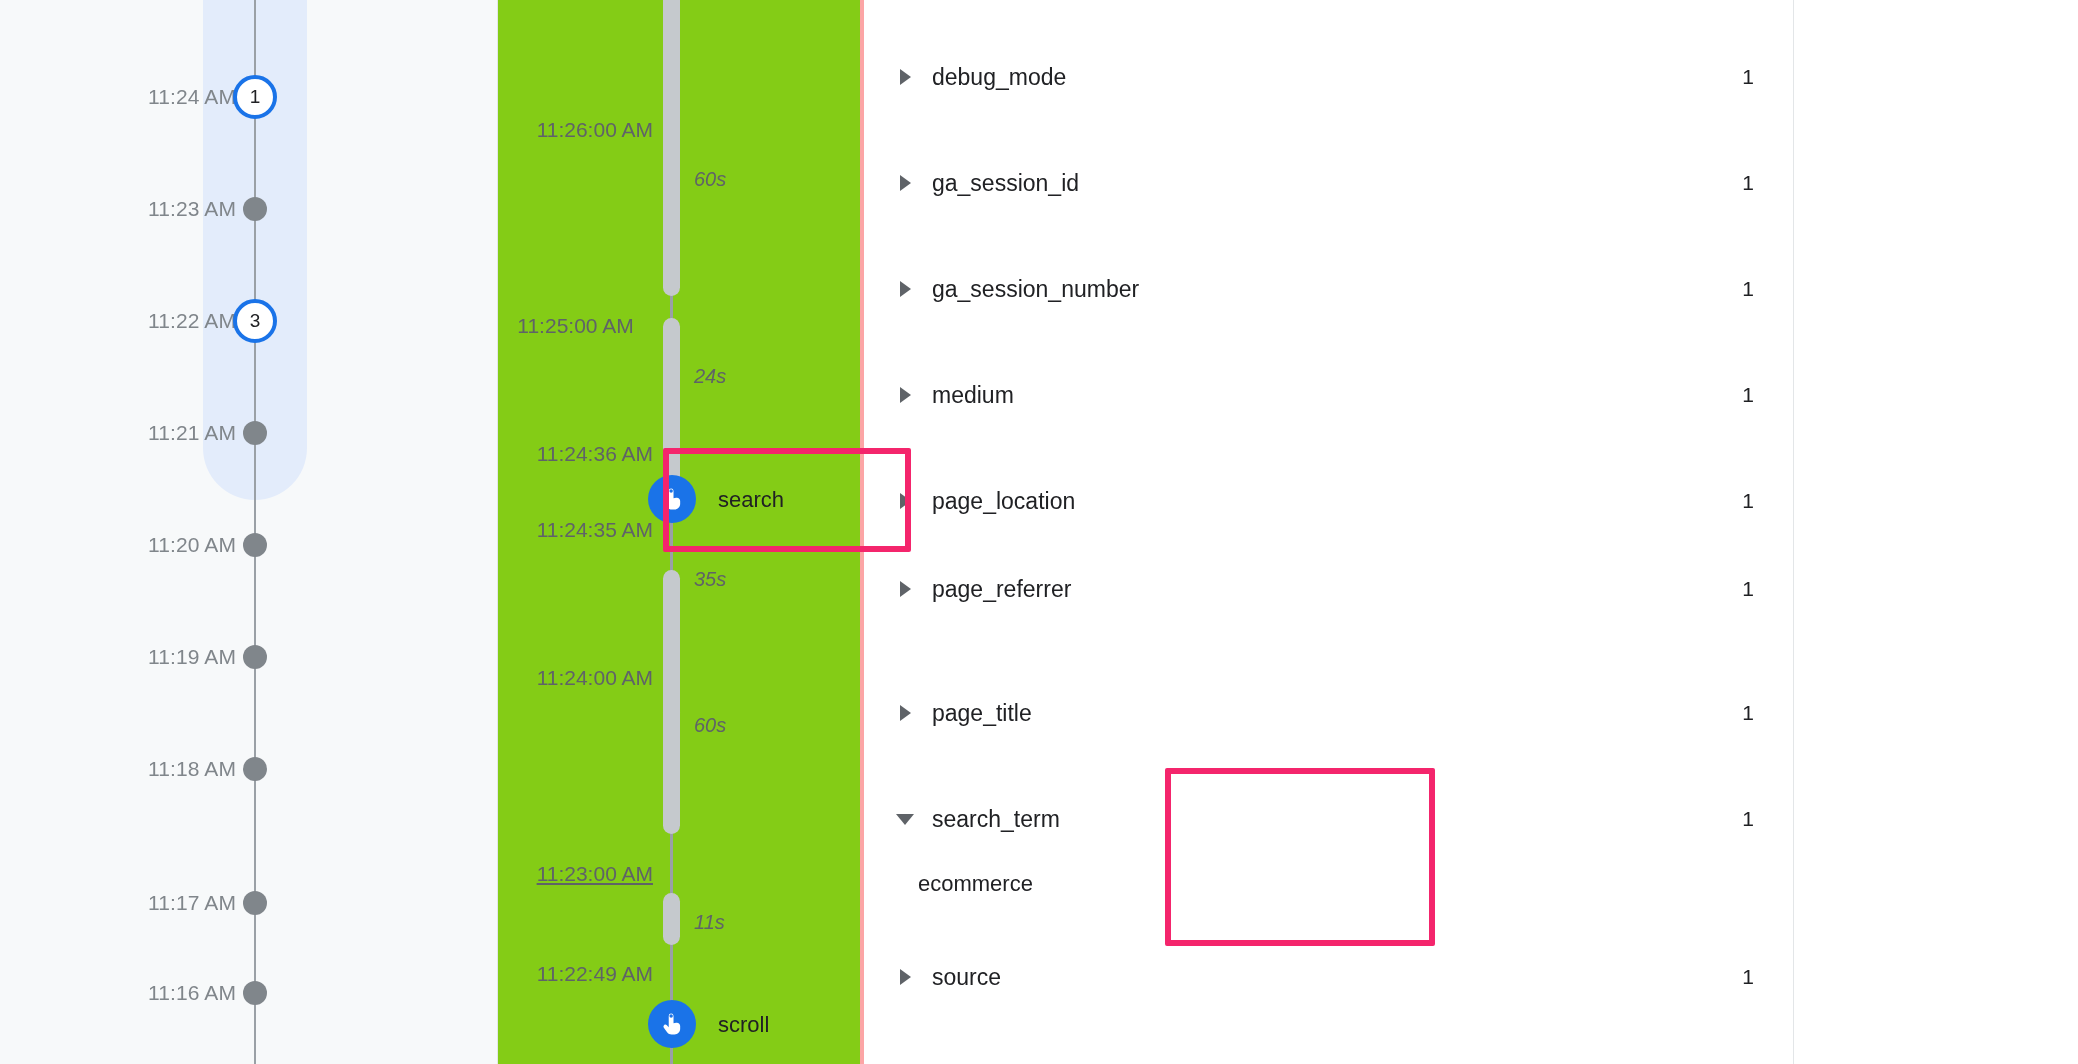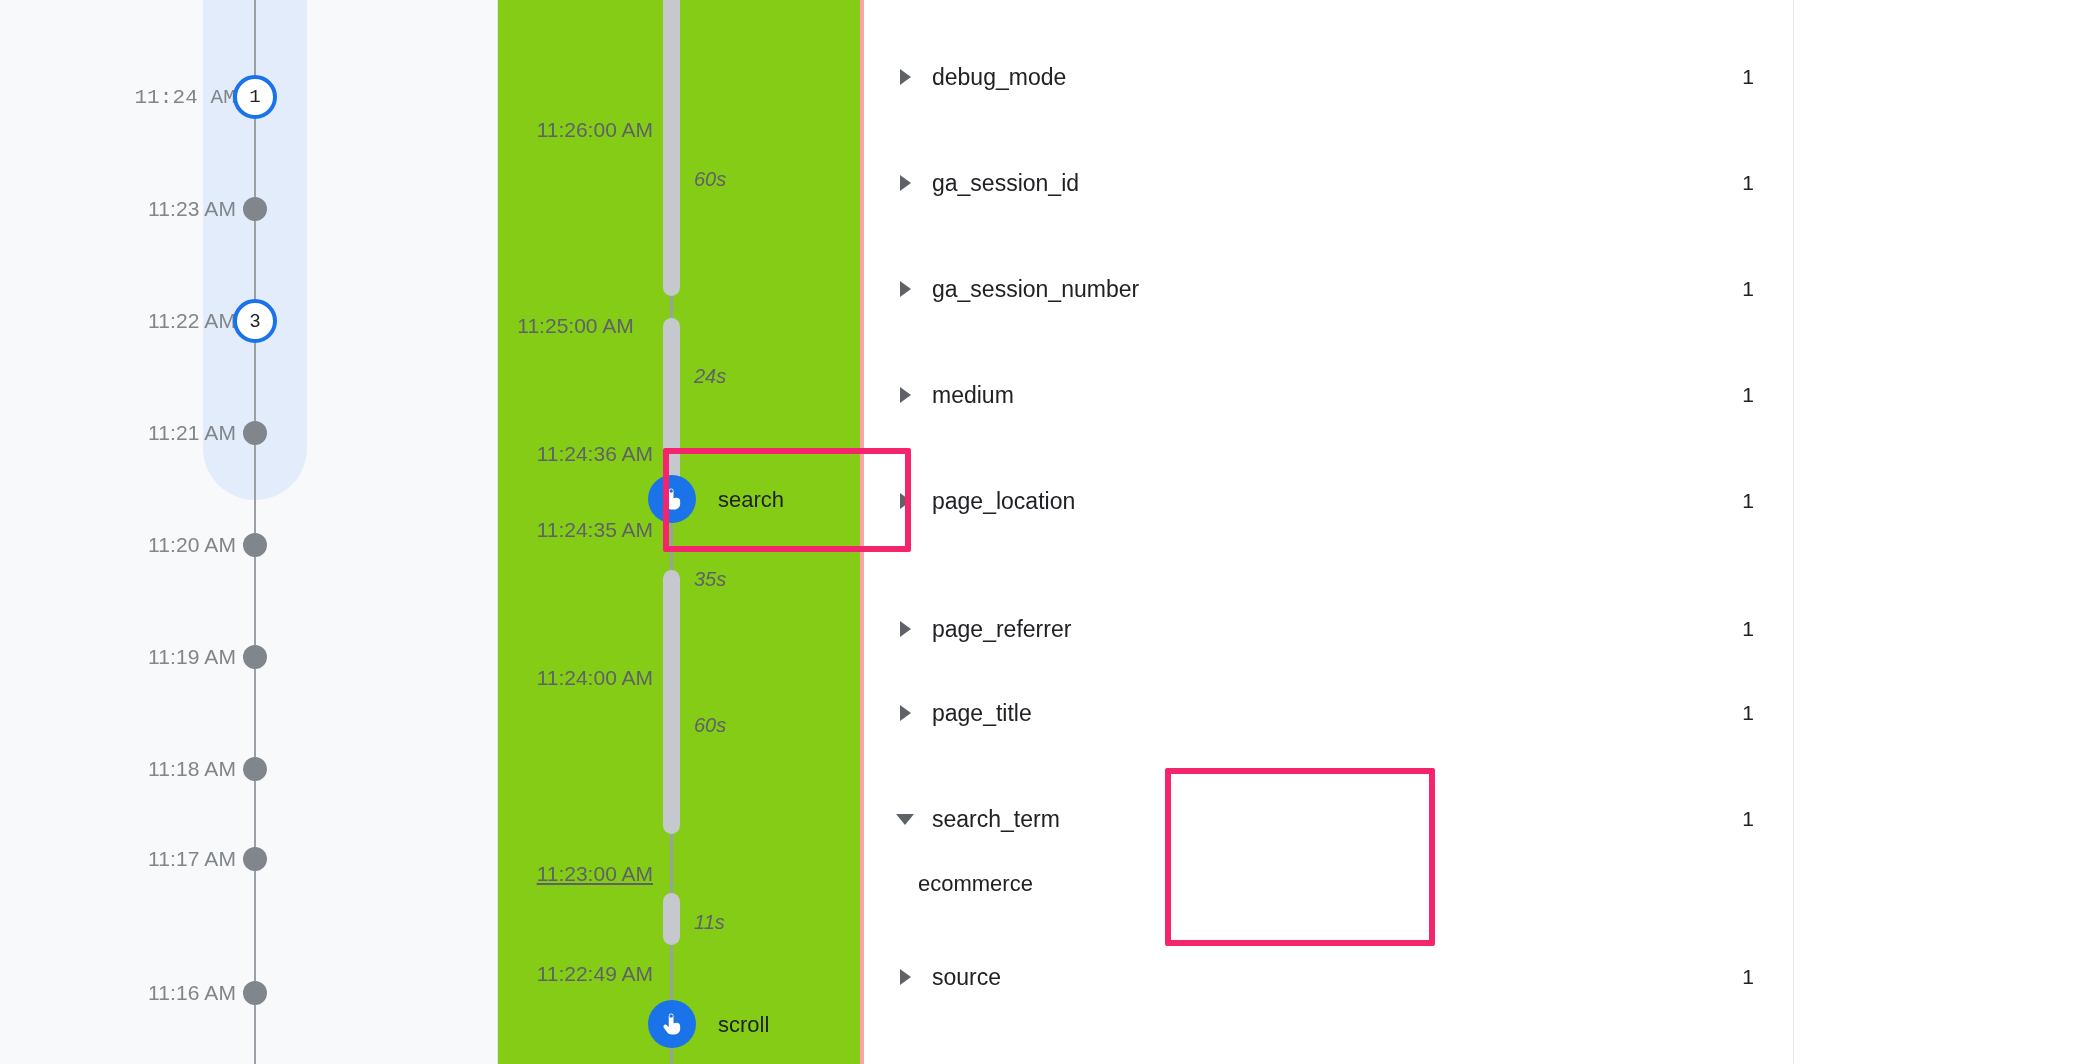--- a/index.html
+++ b/index.html
@@ -223,21 +223,21 @@
 </style>
 </head>
 <body>
 
 <div class="app">
 
   <div class="col-minutes">
     <div class="minute-highlight"></div>
     <div class="minute-axis"></div>
     <div id="minute-rows">
-        <div class="minute-row" style="top: 82px; font-family: Liberation Mono, monospace;">
+        <div class="minute-row" style="top: 82px;">
           <div class="minute-label">11:24 AM</div>
           <div class="minute-dot ring">1</div>
         </div>
         <div class="minute-row" style="top: 194px; padding-left: 48px;">
           <div class="minute-label">11:23 AM</div>
           <div class="minute-dot"></div>
         </div>
         <div class="minute-row" style="top: 306px;">
           <div class="minute-label">11:22 AM</div>
           <div class="minute-dot ring">3</div>
@@ -251,21 +251,21 @@
           <div class="minute-dot"></div>
         </div>
         <div class="minute-row" style="top: 642px;">
           <div class="minute-label">11:19 AM</div>
           <div class="minute-dot"></div>
         </div>
         <div class="minute-row" style="top: 754px;">
           <div class="minute-label">11:18 AM</div>
           <div class="minute-dot"></div>
         </div>
-        <div class="minute-row" style="top: 844px;">
+        <div class="minute-row" style="top: 888px;">
           <div class="minute-label">11:17 AM</div>
           <div class="minute-dot"></div>
         </div>
         <div class="minute-row" style="top: 978px;">
           <div class="minute-label">11:16 AM</div>
           <div class="minute-dot"></div>
         </div>
       </div>
   </div>
 
@@ -332,21 +332,21 @@
         <div class="param-row" style="top: 367px;">
           <div class="param-arrow"></div>
           <div class="param-name">medium</div>
           <div class="param-count">1</div>
         </div>
         <div class="param-row" style="top: 473px;">
           <div class="param-arrow"></div>
           <div class="param-name">page_location</div>
           <div class="param-count">1</div>
         </div>
-        <div class="param-row" style="top: 601px;">
+        <div class="param-row" style="top: 561px;">
           <div class="param-arrow"></div>
           <div class="param-name">page_referrer</div>
           <div class="param-count">1</div>
         </div>
         <div class="param-row" style="top: 685px;">
           <div class="param-arrow"></div>
           <div class="param-name">page_title</div>
           <div class="param-count">1</div>
         </div>
         <div class="param-row" style="top: 791px;">

